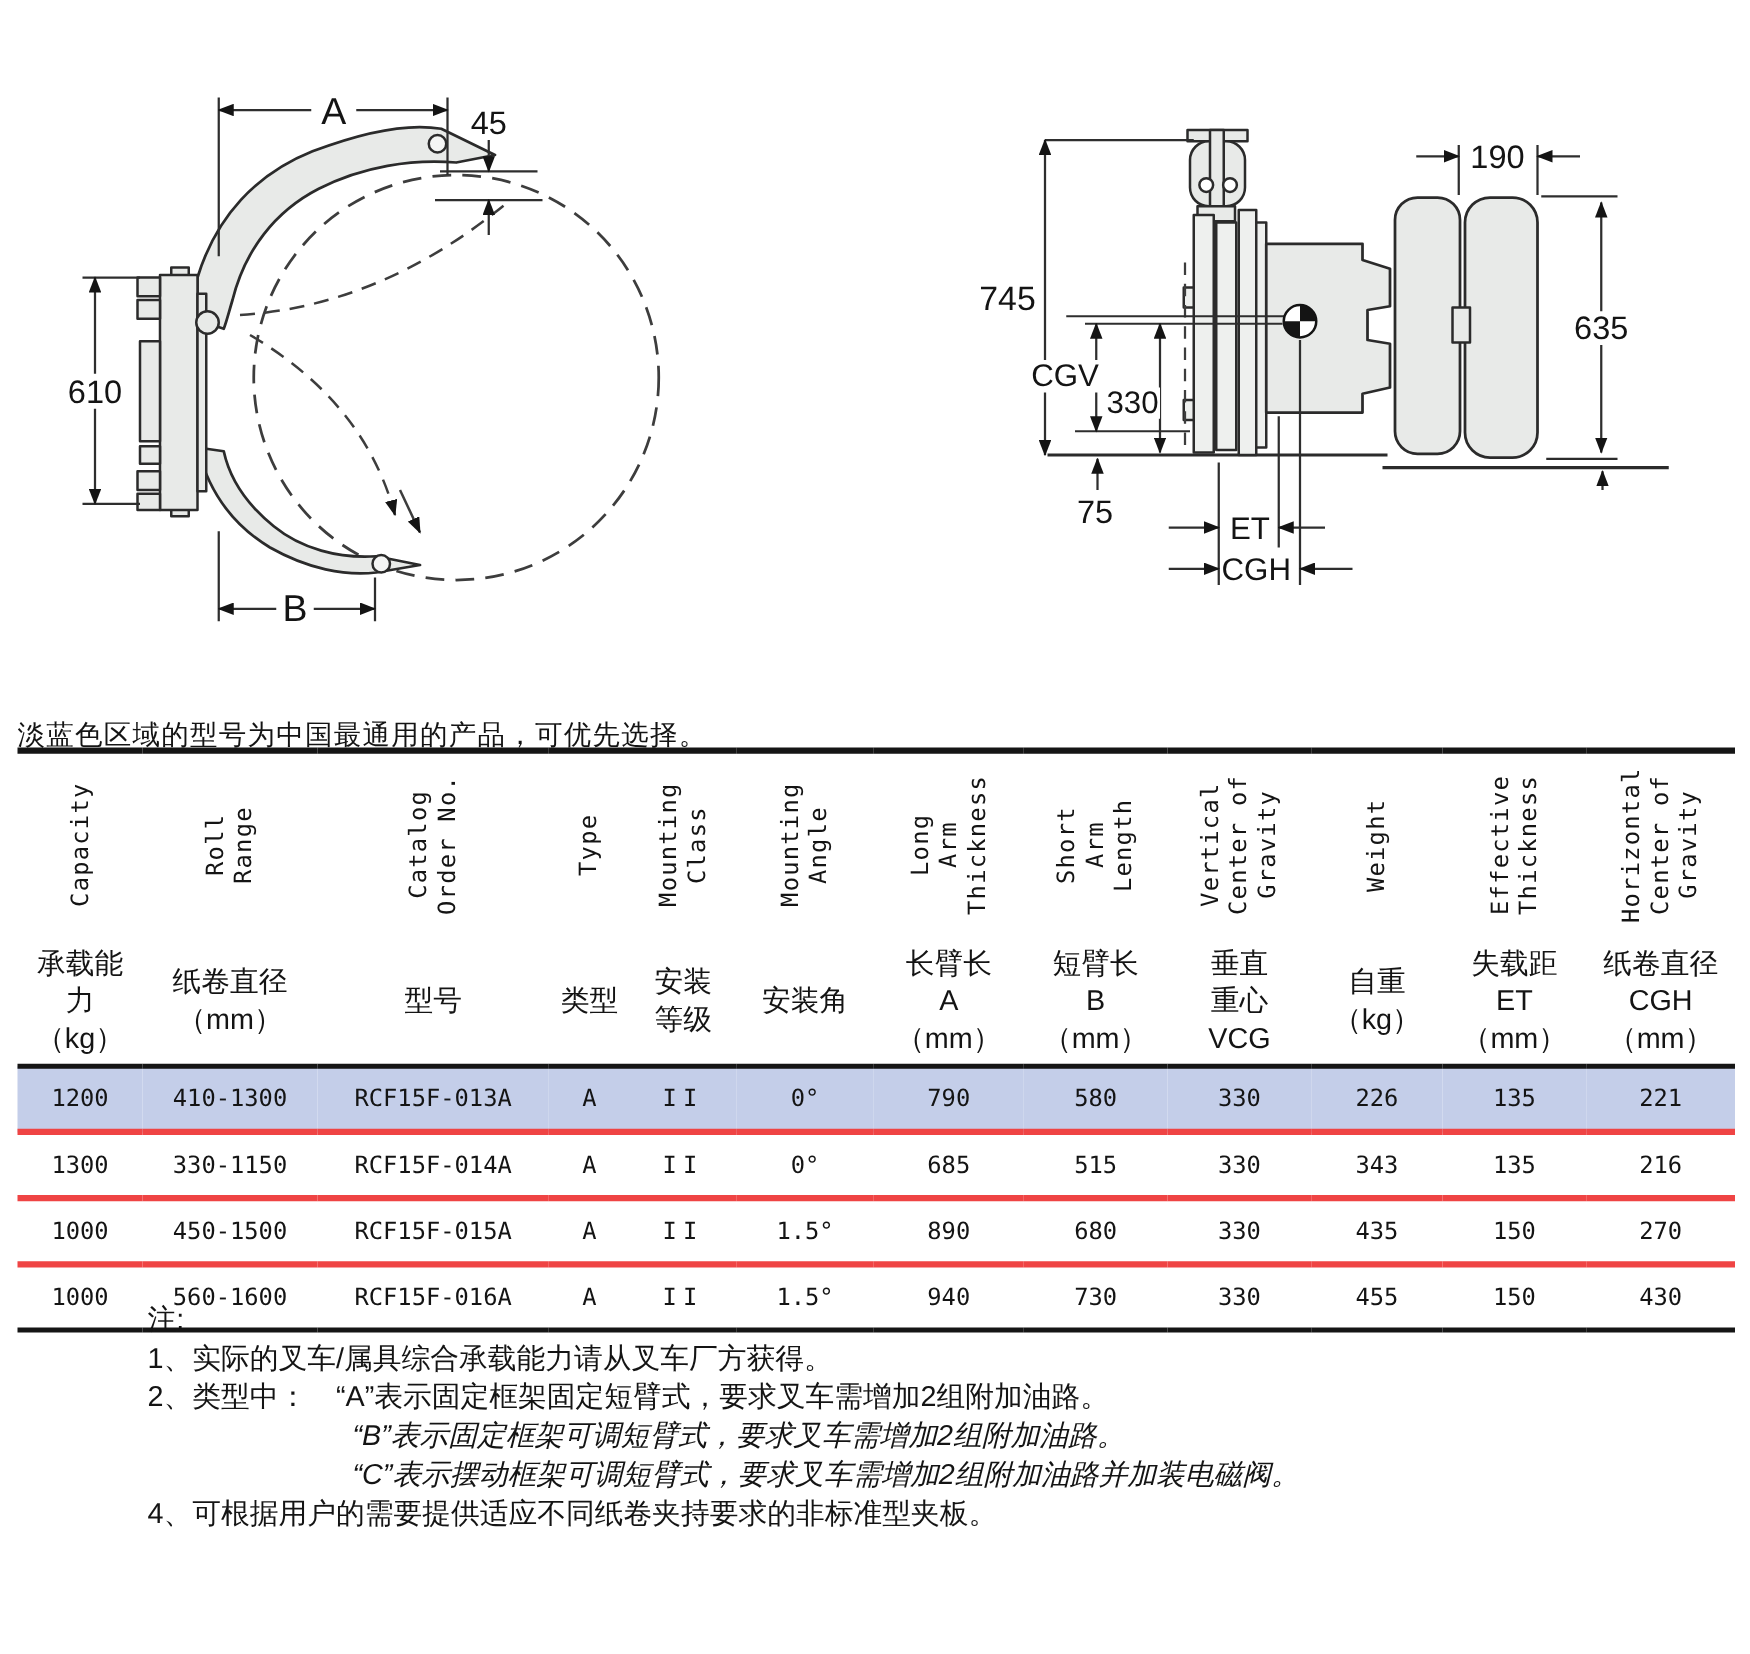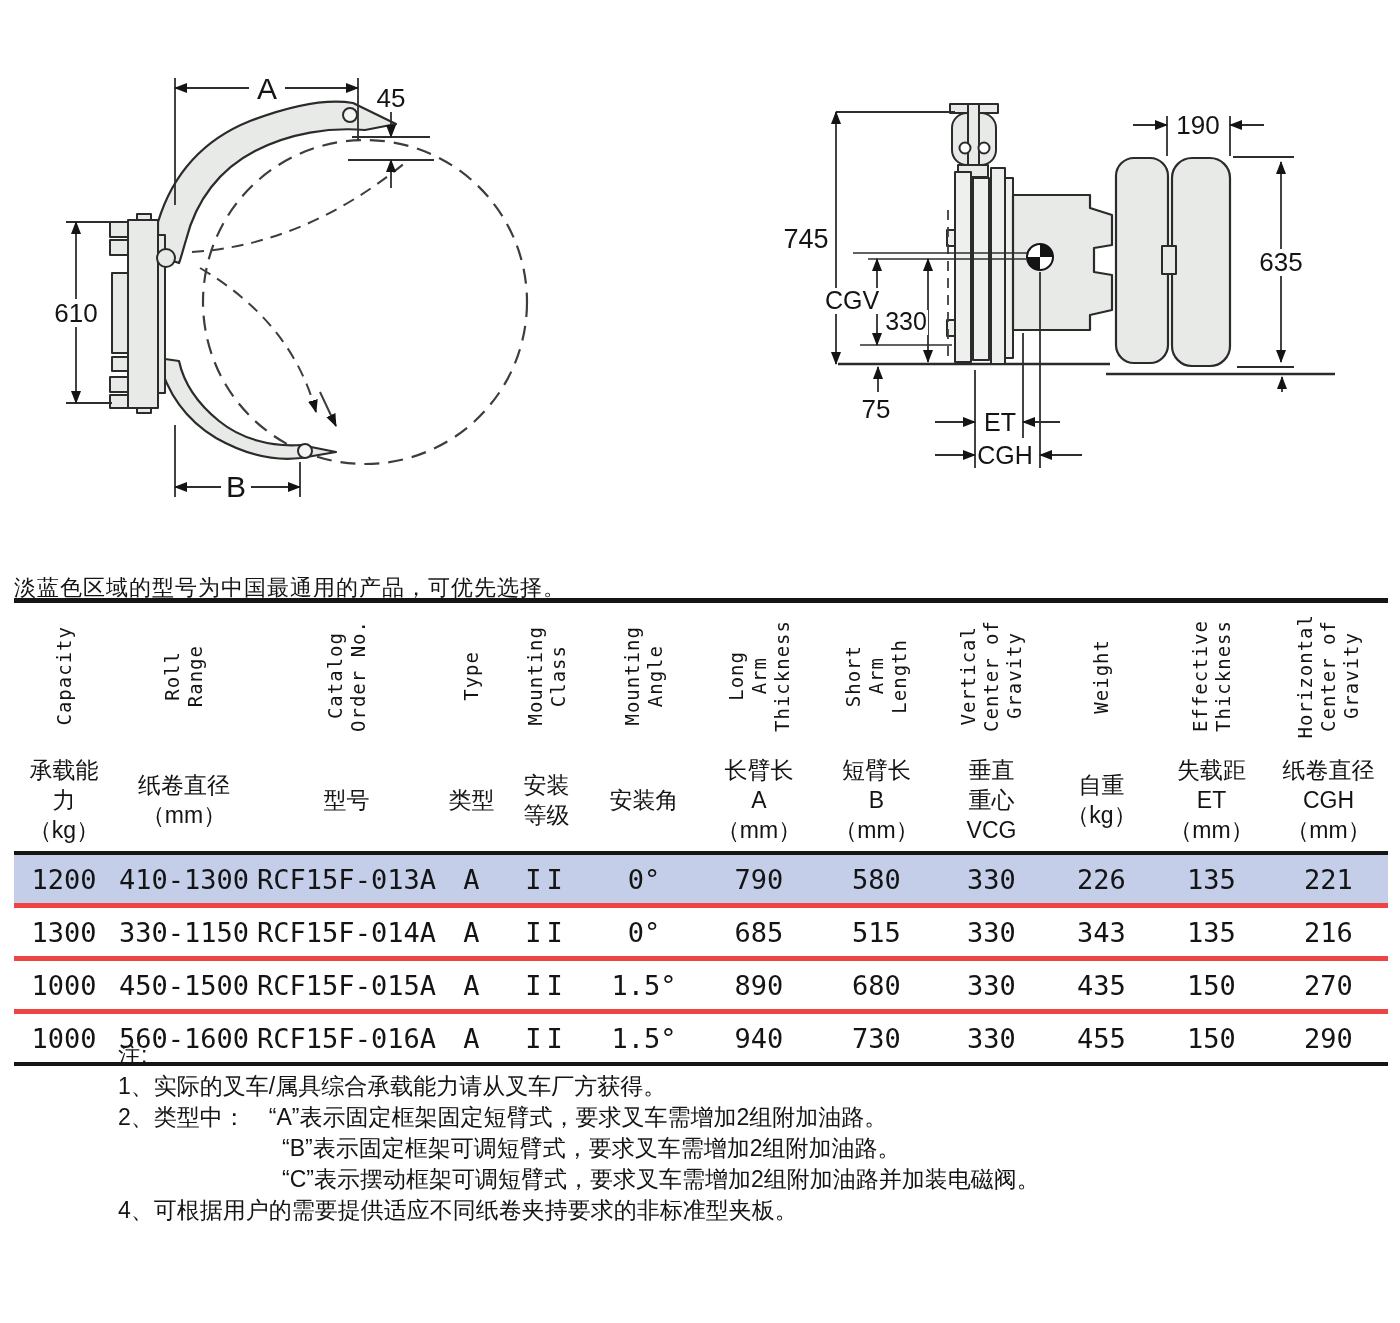--- a/index.html
+++ b/index.html
@@ -23,26 +23,26 @@
     writing-mode:vertical-lr;transform:rotate(180deg);
     font-family:"DejaVu Sans Mono",monospace;font-size:19px;letter-spacing:1px;
     white-space:nowrap;line-height:21px;
   }
   .zh-cell{
     height:102px;display:flex;flex-direction:column;align-items:center;justify-content:center;
     font-size:23px;line-height:30px;
   }
   table.spec tbody td{
     height:46px;text-align:center;vertical-align:middle;
-    font-family:"DejaVu Sans Mono",monospace;font-size:27px;
+    font-family:"DejaVu Sans Mono",monospace;font-size:19px;
   }
   table.spec tbody tr + tr{border-top:5px solid #ef4444;}
   table.spec tbody td:nth-child(5){letter-spacing:5px;}
   .notes{position:absolute;left:118px;top:1040px;font-size:23px;line-height:31px;}
-  .note-line.indented{padding-left:164px;}
+  .note-line.indented{padding-left:164px;font-style:italic;}
 </style>
 </head>
 <body>
 
 <svg width="1400" height="545" viewBox="0 0 1400 545" style="position:absolute;left:0;top:0;">
   <defs>
     <marker id="ar" markerWidth="13" markerHeight="10" refX="12" refY="5" orient="auto-start-reverse" markerUnits="userSpaceOnUse">
       <path d="M0,0 L13,5 L0,10 Z" fill="#141414"></path>
     </marker>
   </defs>
@@ -415,21 +415,21 @@
           <td>560-1600</td>
           <td>RCF15F-016A</td>
           <td>A</td>
           <td>II</td>
           <td>1.5°</td>
           <td>940</td>
           <td>730</td>
           <td>330</td>
           <td>455</td>
           <td>150</td>
-          <td>290</td>
+          <td>430</td>
         </tr>
       </tbody>
   </table>
 </div>
 
 <div class="notes">
   <div class="note-title">注:</div>
   <div class="note-line">1、实际的叉车/属具综合承载能力请从叉车厂方获得。</div>
   <div class="note-line">2、类型中：　“A”表示固定框架固定短臂式，要求叉车需增加2组附加油路。</div>
   <div class="note-line indented">“B”表示固定框架可调短臂式，要求叉车需增加2组附加油路。</div>

